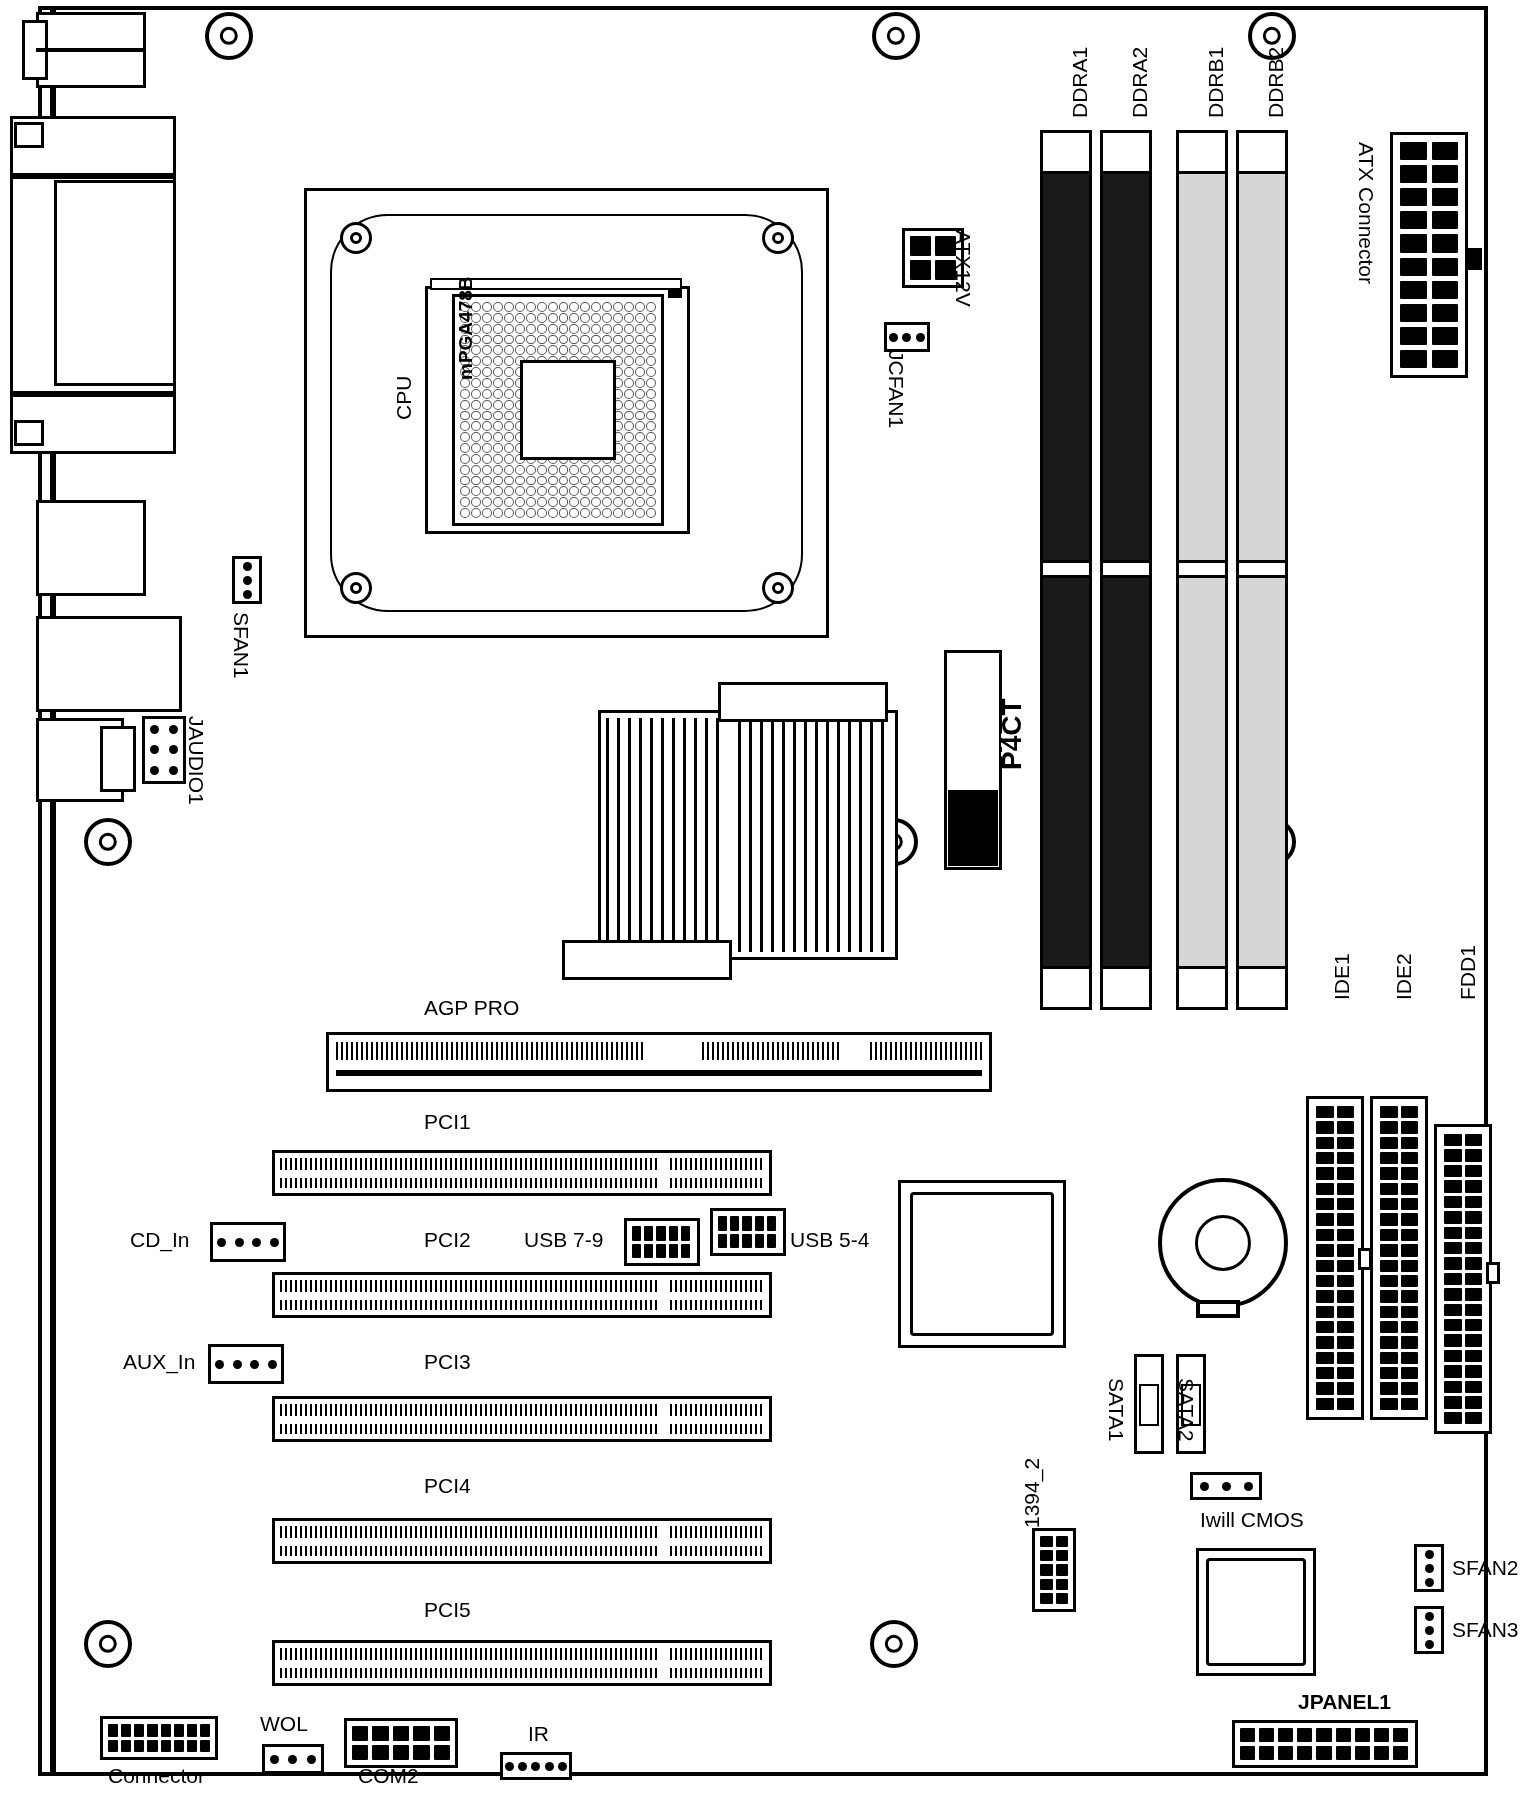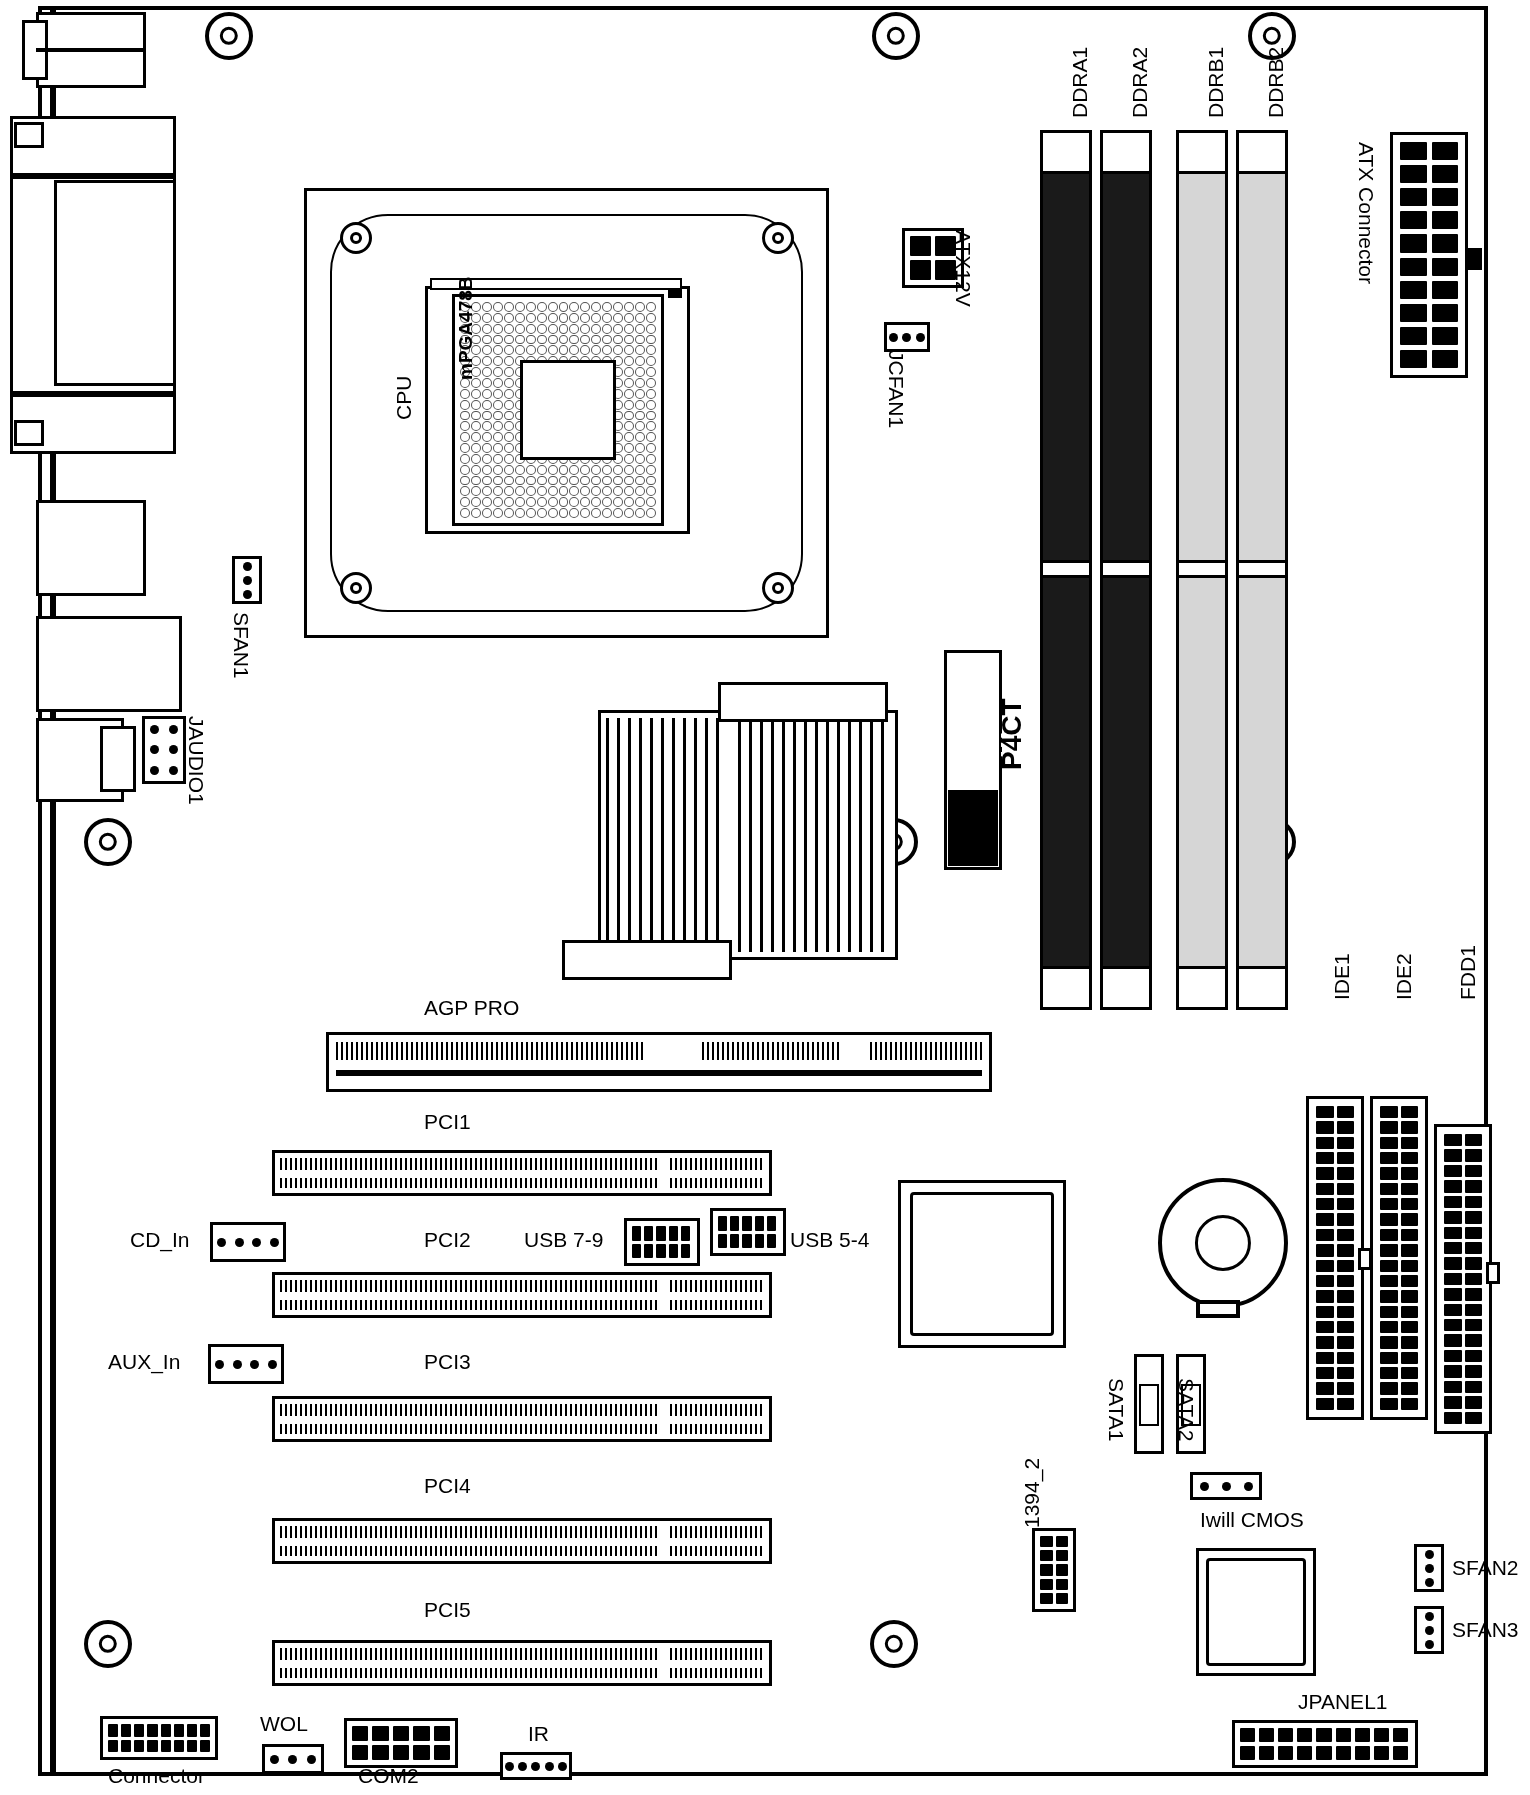--- a/index.html
+++ b/index.html
@@ -570,21 +570,21 @@
   <div class="slotfill" style="left:280px;top:1668px;width:380px;height:10px;"></div>
   <div class="slotfill" style="left:670px;top:1668px;width:94px;height:10px;"></div>
 
   <div class="lbl" style="left:130px;top:1228px;">CD_In</div>
   <div class="pinrow" style="left:210px;top:1222px;width:76px;height:40px;border:3px solid #000;background:#fff;grid-template-columns:repeat(4,1fr);align-items:center;justify-items:center;">
     <span class="pin"></span>
       <span class="pin"></span>
       <span class="pin"></span>
       <span class="pin"></span>
   </div>
-  <div class="lbl" style="left:108px;top:1350px;text-align:right;">AUX_In</div>
+  <div class="lbl" style="left:123px;top:1350px;text-align:right;">AUX_In</div>
   <div class="pinrow" style="left:208px;top:1344px;width:76px;height:40px;border:3px solid #000;background:#fff;grid-template-columns:repeat(4,1fr);align-items:center;justify-items:center;">
     <span class="pin"></span>
       <span class="pin"></span>
       <span class="pin"></span>
       <span class="pin"></span>
   </div>
 
   <div class="lbl" style="left:524px;top:1228px;">USB 7-9</div>
   <div class="conn-grid" style="left:624px;top:1218px;width:76px;height:48px;"></div>
   <div class="dotgrid" style="left:632px;top:1226px;width:58px;height:32px;grid-template-columns:repeat(5,1fr);grid-template-rows:1fr 1fr;gap:3px;">
@@ -794,21 +794,21 @@
       <span class="pin"></span>
   </div>
   <div class="lbl" style="left:1452px;top:1556px;">SFAN2</div>
   <div class="pinrow" style="left:1414px;top:1606px;width:30px;height:48px;border:3px solid #000;background:#fff;grid-template-rows:1fr 1fr 1fr;align-items:center;justify-items:center;">
     <span class="pin"></span>
       <span class="pin"></span>
       <span class="pin"></span>
   </div>
   <div class="lbl" style="left:1452px;top:1618px;">SFAN3</div>
 
-  <div class="lbl" style="left:1298px;top:1690px;">JPANEL1</div>
+  <div class="lbl" style="left:1298px;top:1690px;font-weight:bold;">JPANEL1</div>
   <div class="conn-grid" style="left:1232px;top:1720px;width:186px;height:48px;"></div>
   <div class="dotgrid" style="left:1240px;top:1728px;width:168px;height:32px;grid-template-columns:repeat(9,1fr);grid-template-rows:1fr 1fr;gap:4px;">
     <span class="dot"></span>
       <span class="dot"></span>
       <span class="dot"></span>
       <span class="dot"></span>
       <span class="dot"></span>
       <span class="dot"></span>
       <span class="dot"></span>
       <span class="dot"></span>

